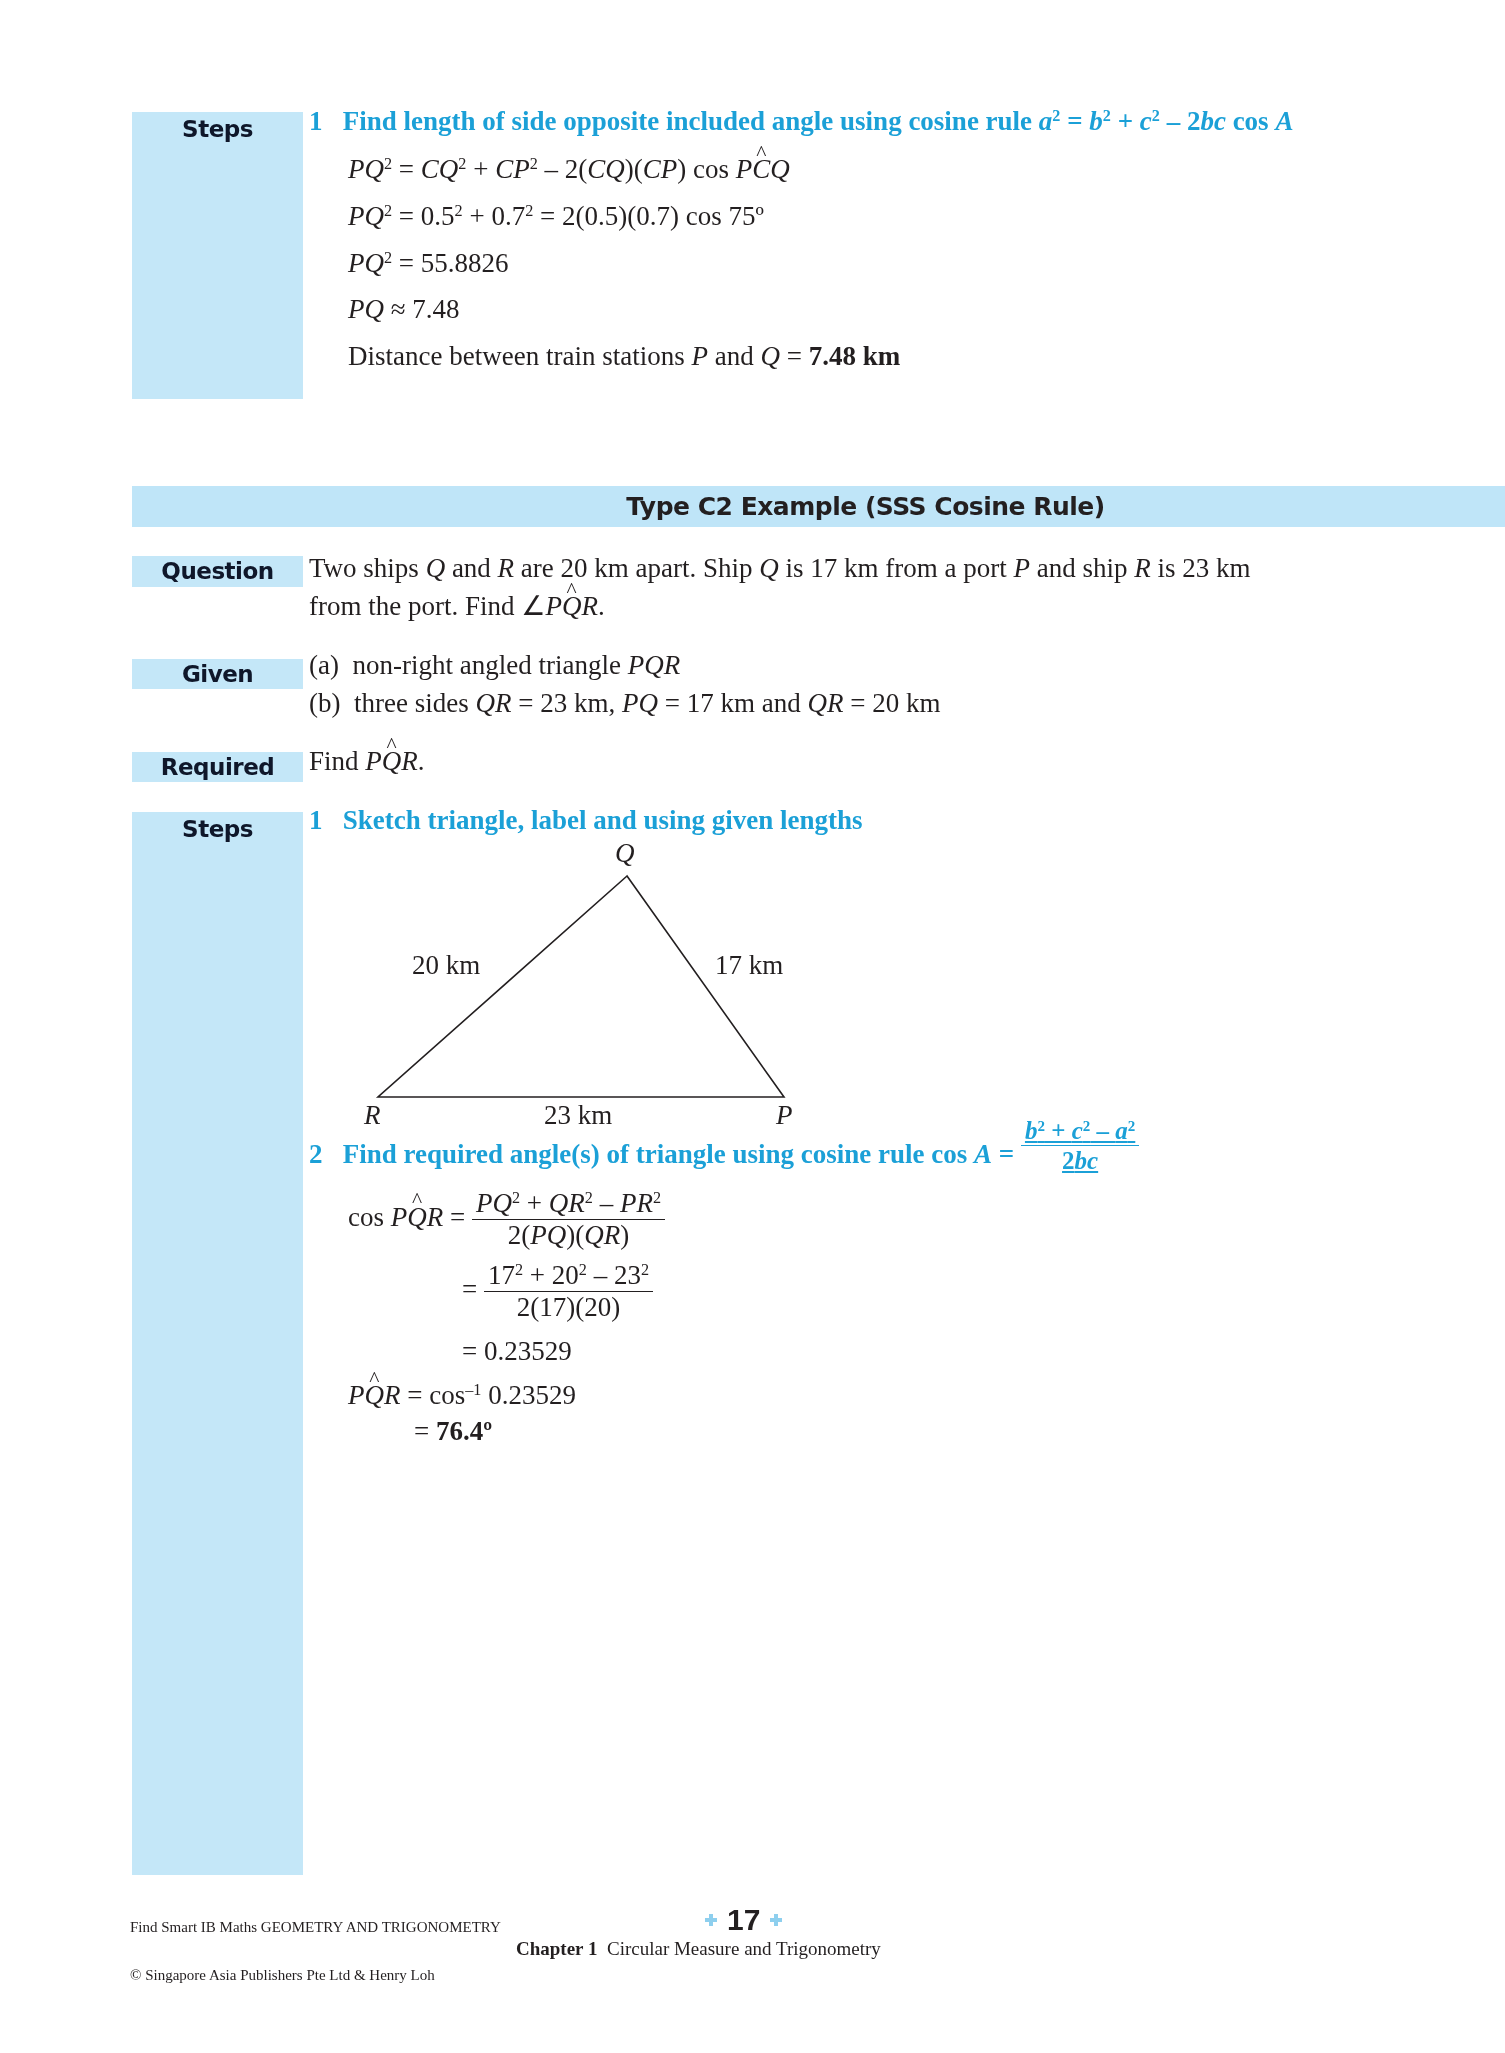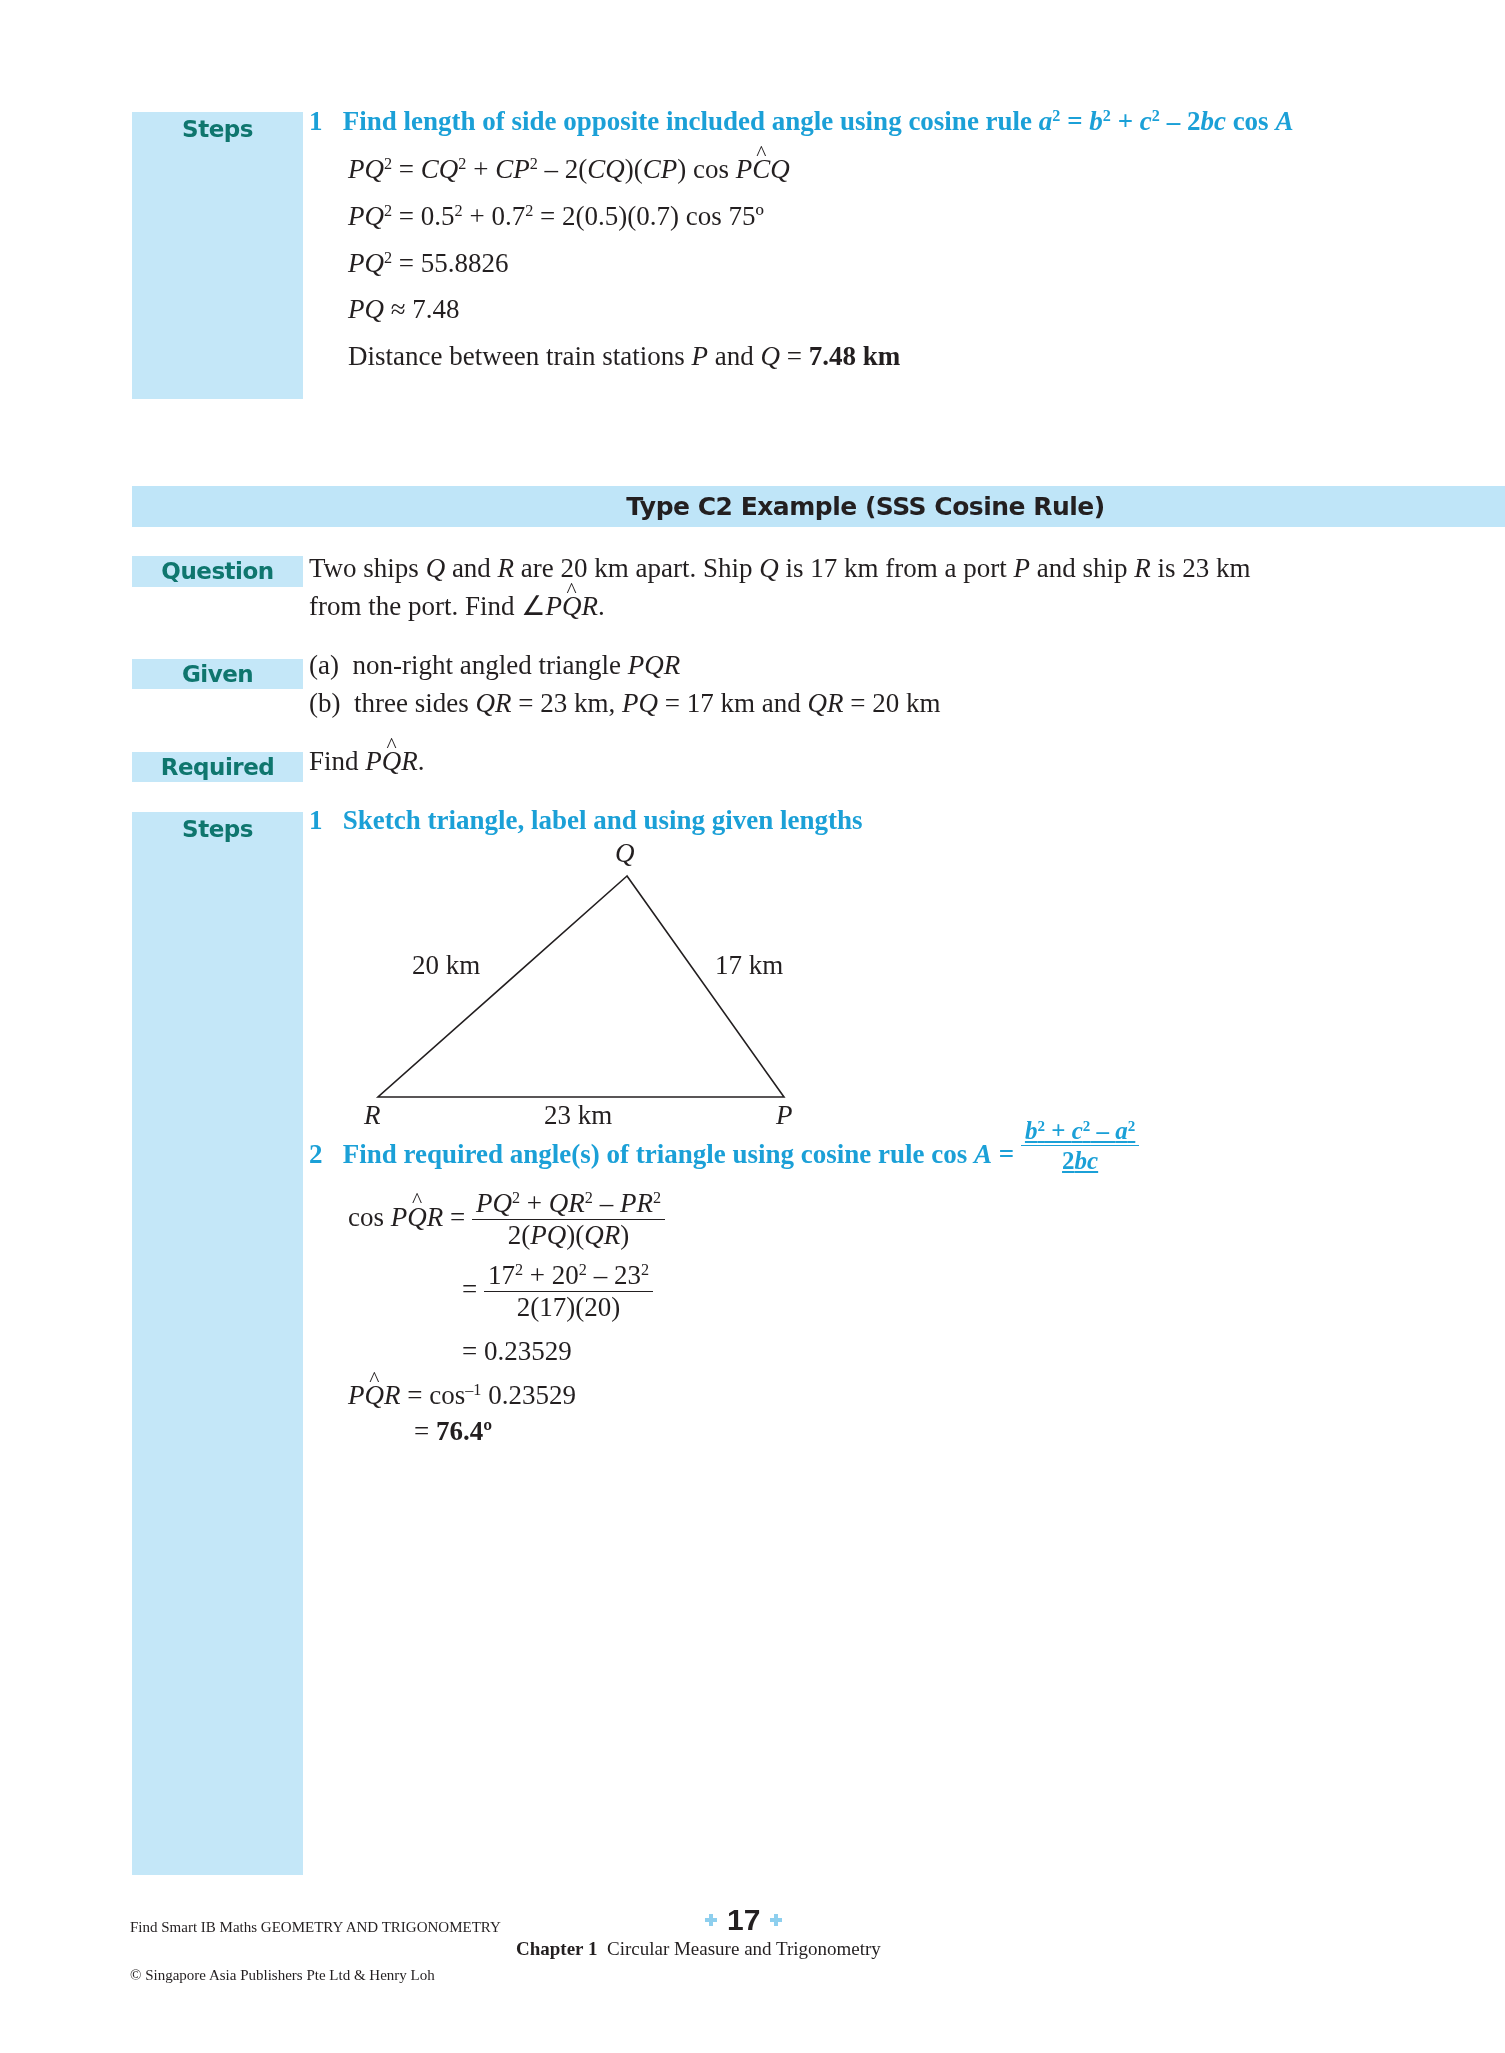--- a/index.html
+++ b/index.html
@@ -4,21 +4,21 @@
 <style>
   html, body { margin: 0; padding: 0; }
   body {
     width: 1505px; height: 2053px; position: relative; background: #ffffff;
     font-family: "Liberation Serif", serif; color: #231f20; overflow: hidden;
   }
   .abs { position: absolute; }
   .label-box {
     position: absolute; left: 132px; width: 171px; background: #c4e7f8;
     font-family: "DejaVu Sans", sans-serif; font-weight: bold; font-size: 23px;
-    color: #0f766e; text-align: center; letter-spacing: -0.5px;
+    color: #0f172a; text-align: center; letter-spacing: -0.5px;
   }
   .header-bar {
     position: absolute; left: 132px; top: 486px; width: 1467px; height: 41px;
     background: #bfe5f8; font-family: "DejaVu Sans", sans-serif; font-weight: bold;
     font-size: 25px; text-align: center; line-height: 41px; color: #231f20; letter-spacing: -0.5px;
   }
   .line { position: absolute; font-size: 27px; white-space: nowrap; line-height: 1; }
   .step-title { color: #1ba0d7; font-weight: bold; font-size: 27px; }
   i { font-style: italic; }
   b { font-weight: bold; }

